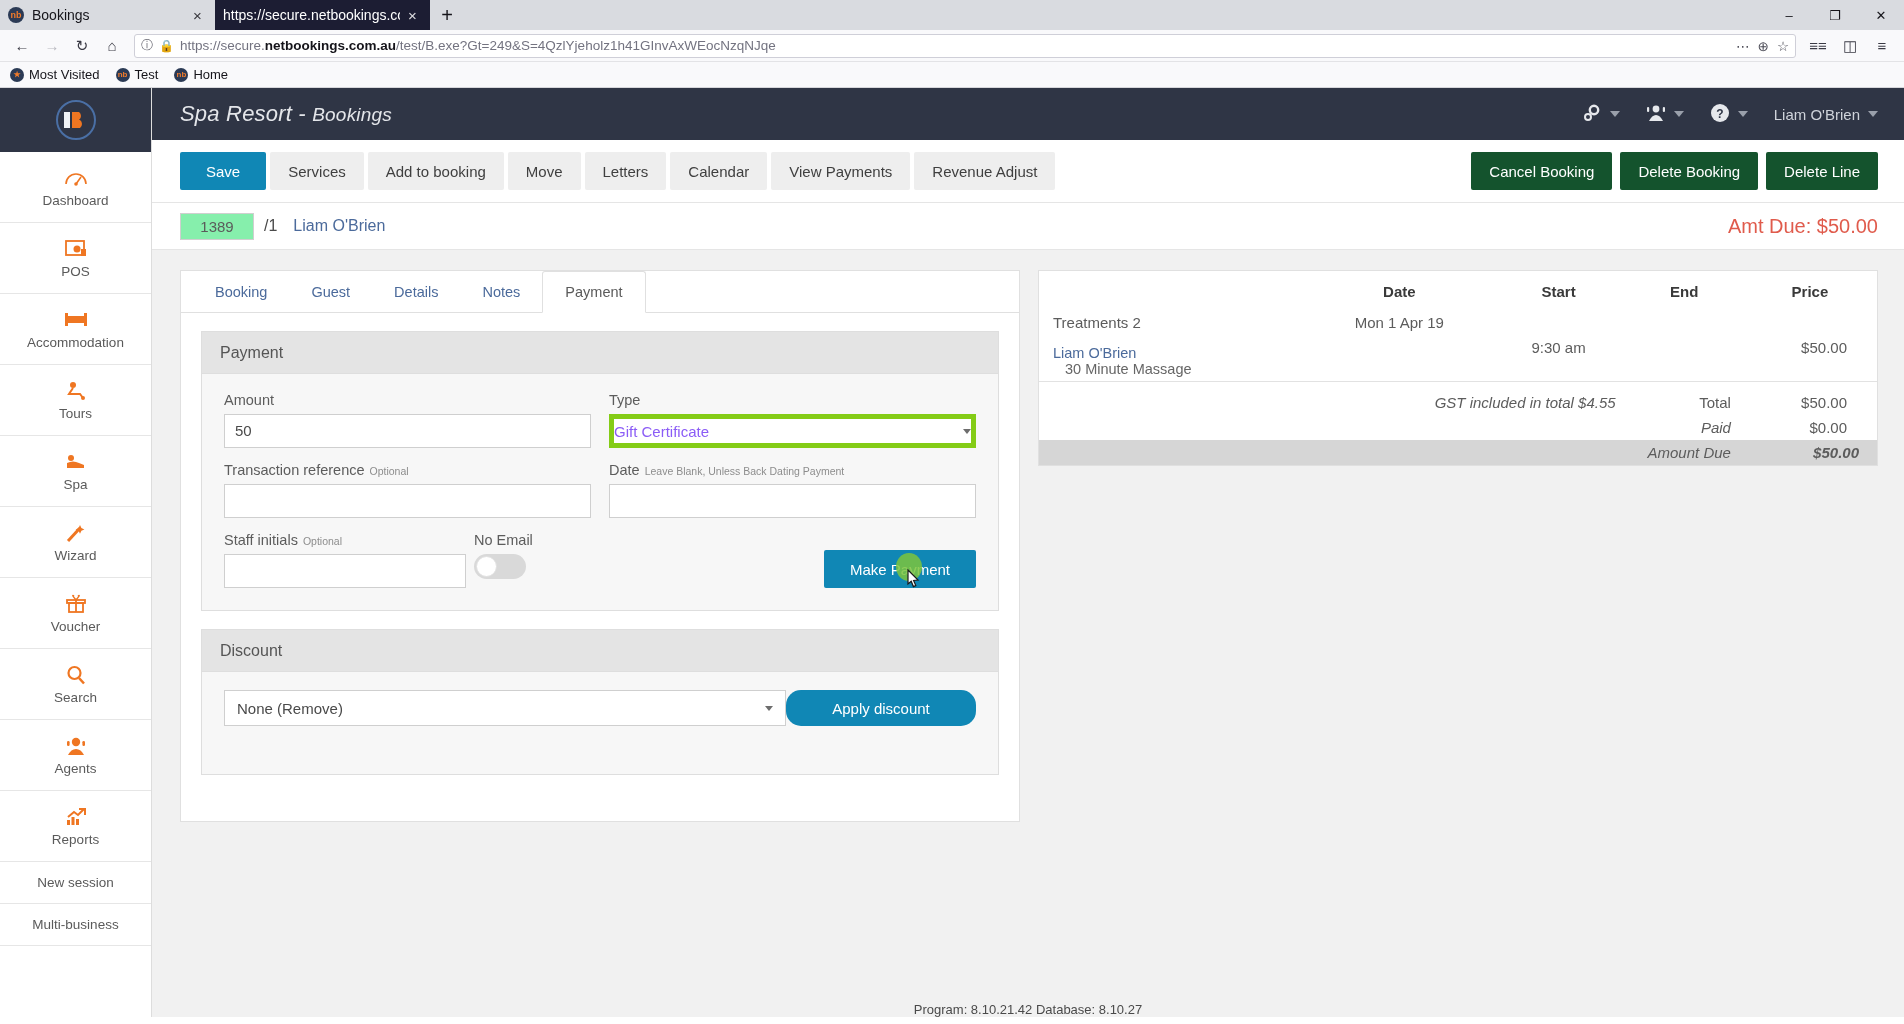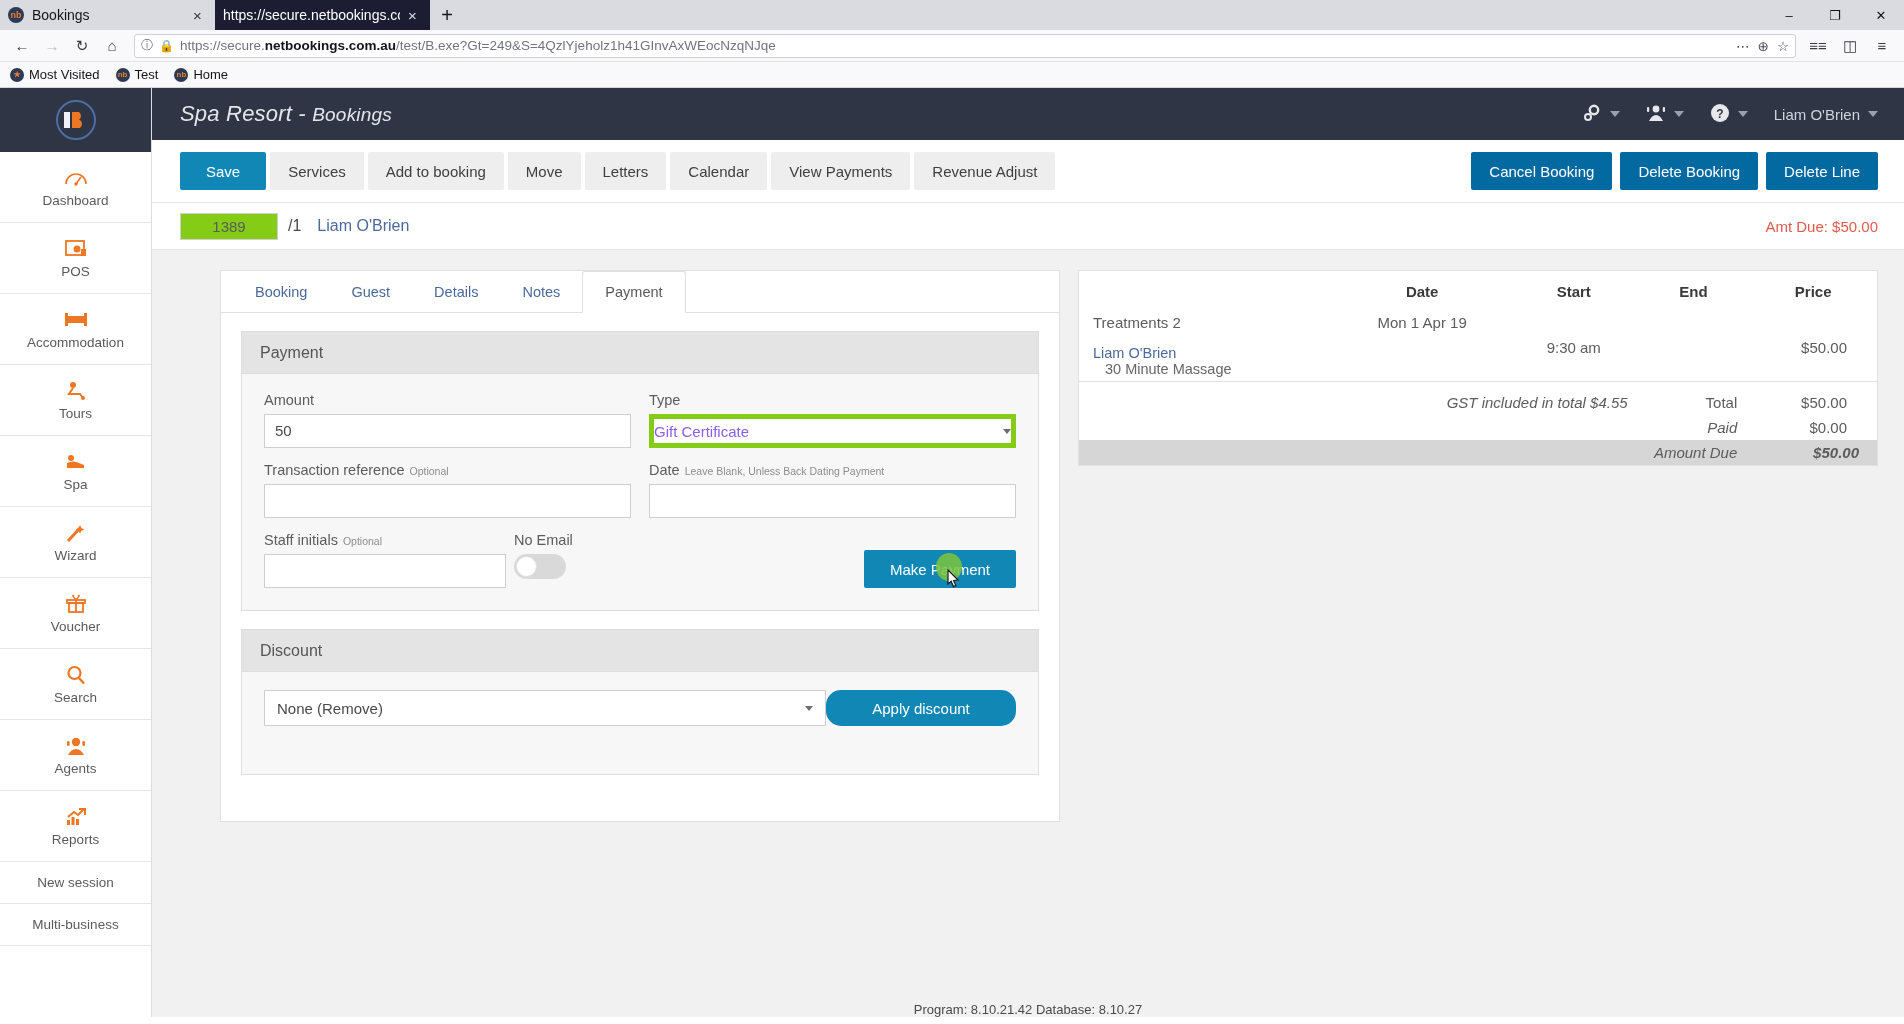--- a/index.html
+++ b/index.html
@@ -117,36 +117,36 @@
 
   .toolbar {
     background:#ffffff; padding: 12px 26px 12px 28px; display:flex; align-items:center; gap:4px;
     border-bottom: 1px solid #e5e5e5;
   }
   .tbtn {
     height: 38px; padding: 0 18px; display:flex; align-items:center; justify-content:center;
     font-size: 15px; color:#3f3f3f; background:#eeeeee; border-radius:2px;
   }
   .tbtn.primary { background:#1087b5; color:#ffffff; padding: 0 26px; }
-  .tbtn.danger { background:#0369a1; color:#ffffff; padding: 0 18px; }
+  .tbtn.danger { background:#14532d; color:#ffffff; padding: 0 18px; }
   .tb-right { margin-left:auto; display:flex; gap:8px; }
 
   .idbar {
     background:#ffffff; height:47px; display:flex; align-items:center;
     padding: 0 26px 0 28px; border-bottom:1px solid #e5e5e5;
   }
   .id-input {
-    width: 98px; height: 27px; border:1px solid #cfcfcf; background:#84cc16;
+    width: 74px; height: 27px; border:1px solid #cfcfcf; background:#86efac;
     text-align:center; font-size: 15px; color:#5b5b5b; line-height: 25px;
   }
   .id-slash { margin-left: 10px; font-size: 16px; color:#4a4a4a; }
   .id-name { margin-left: 16px; font-size: 16px; color:#4b6a9b; }
-  .amt-due { margin-left:auto; font-size: 15px; color:#e05b4c; }
-
-  .content { flex:1 1 auto; background:#f1f1f1; padding: 20px 26px 0 28px; display:flex; gap: 18px; margin-left: 40px; }
+  .amt-due { margin-left:auto; font-size: 20px; color:#e05b4c; }
+
+  .content { flex:1 1 auto; background:#f1f1f1; padding: 20px 26px 0 28px; display:flex; gap: 18px; }
 
   
   .leftcol { width: 840px; flex: 0 0 840px; }
   .card { background:#ffffff; border:1px solid #e0e0e0; }
 
   .tabs { display:flex; height: 42px; border-bottom:1px solid #e0e0e0; background:#ffffff; padding-left: 12px;}
   .tabitem {
     padding: 0 22px; display:flex; align-items:center; font-size:14.5px; color:#4b6a9b;
   }
   .tabitem.active { color:#5a5a5a; background:#ffffff; border:1px solid #e0e0e0;

